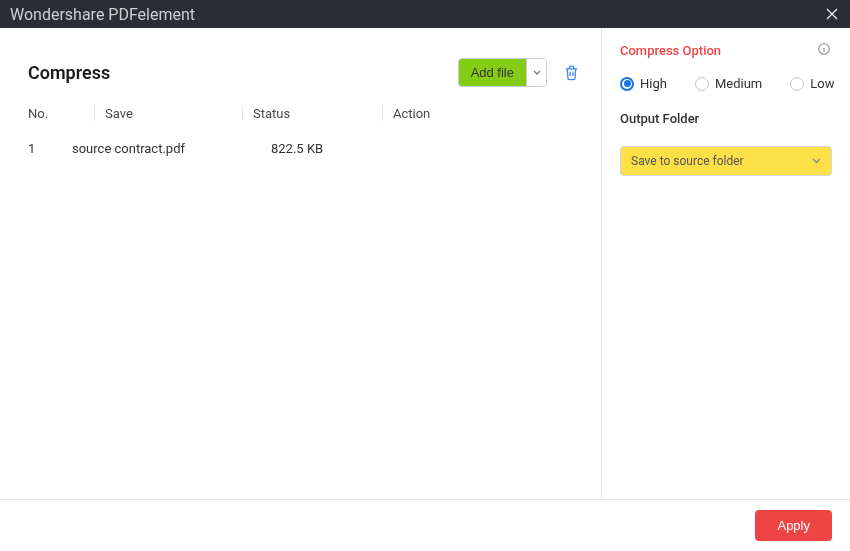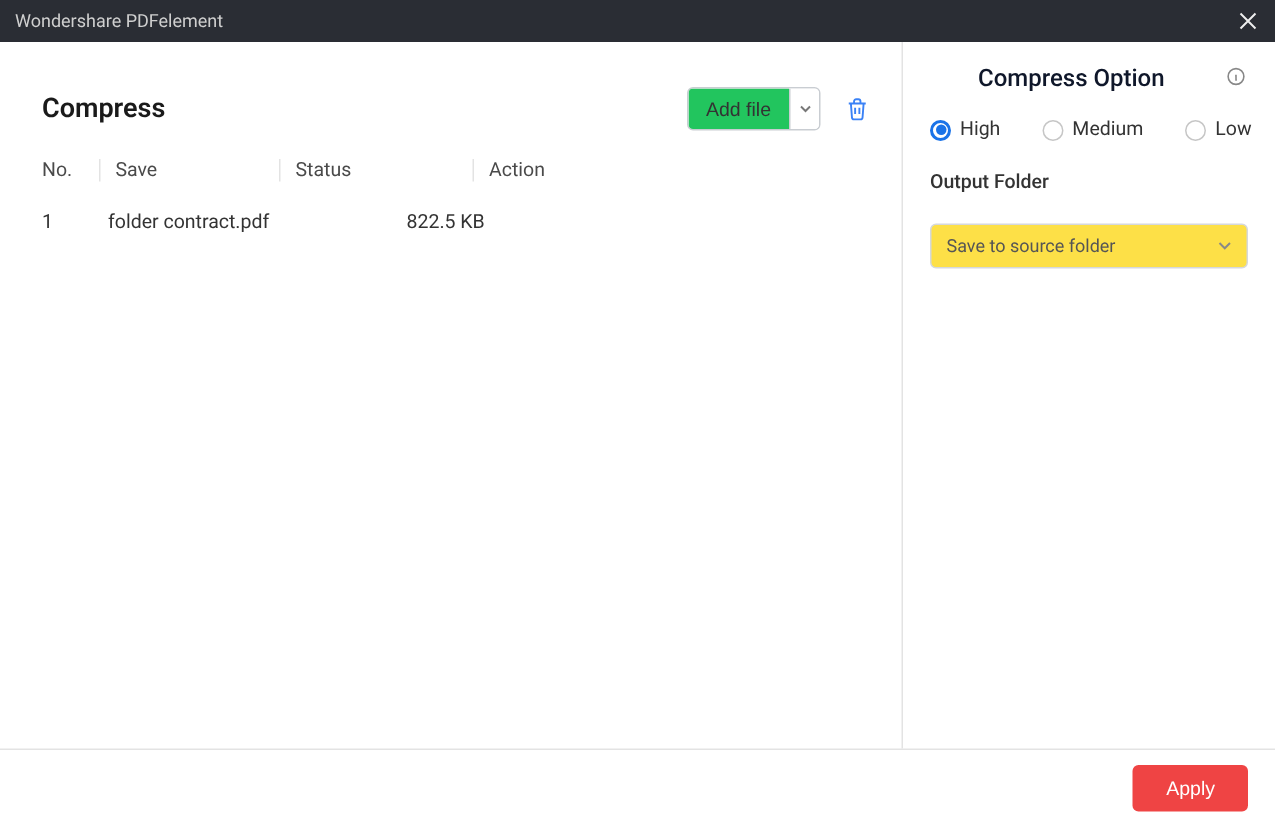--- a/index.html
+++ b/index.html
@@ -1,47 +1,47 @@
 <!DOCTYPE html>
 <html><head>
   <meta charset="utf-8">
   <style>
     * { box-sizing: border-box; margin: 0; padding: 0; }
     body { font-family: -apple-system, BlinkMacSystemFont, "Segoe UI", Roboto, Arial, sans-serif; font-size: 13px; color: #333; background: #fff; width: 850px; height: 551px; overflow: hidden; }
     
     .titlebar { height: 28px; background: #2a2d34; color: #e8e8e8; display: flex; align-items: center; padding: 0 10px; justify-content: space-between; }
-    .titlebar-title { font-size: 12px; color: #cfcfcf; }
+    .titlebar-title { font-size: 16px; color: #cfcfcf; }
     .titlebar-close { width: 16px; height: 16px; display: flex; align-items: center; justify-content: center; cursor: pointer; }
     .titlebar-close svg { stroke: #eee; }
     
     .body-wrap { display: flex; height: calc(100% - 28px - 52px); }
     
     .main { flex: 1; border-right: 1px solid #e3e3e3; display: flex; flex-direction: column; }
     .main-header { display: flex; align-items: center; justify-content: space-between; padding: 12px 20px 10px 28px; margin-top: 18px; }
     .page-title { font-size: 18px; font-weight: 600; color: #1a1a1a; }
     .header-actions { display: flex; align-items: center; gap: 14px; }
     .add-file-group { display: flex; border: 1px solid #c9cdd2; border-radius: 4px; overflow: hidden; }
-    .add-file-btn { background: #22c55e; border: none; padding: 6px 12px; font-size: 13px; cursor: pointer; color: #333; }
+    .add-file-btn { background: #84cc16; border: none; padding: 6px 12px; font-size: 13px; cursor: pointer; color: #333; }
     .add-file-dd { width: 20px; background: #fff; border: none; border-left: 1px solid #c9cdd2; cursor: pointer; display: flex; align-items: center; justify-content: center; }
     .trash-btn { width: 20px; height: 20px; background: none; border: none; cursor: pointer; display: flex; align-items: center; justify-content: center; }
     
     .file-table { width: 100%; }
     .th-row, .td-row { display: flex; align-items: center; padding: 0 28px; font-size: 13px; }
-    .th-row { height: 32px; color: #4a4a4a; }
+    .th-row { height: 32px; color: #4a4a4a; gap: 28px; }
     .td-row { height: 38px; color: #333; }
     .col-no { width: 38px; }
     .col-name { width: 205px; padding-left: 6px; }
     .col-size { width: 120px; }
     .col-status { width: 112px; }
-    .col-action { flex: 1; margin-left: 17px; }
+    .col-action { flex: 1; }
     .th-row .col-name, .th-row .col-size, .th-row .col-status, .th-row .col-action { border-left: 1px solid #e3e3e3; padding-left: 10px; }
     
     .side { width: 248px; padding: 14px 18px; }
     .side-header { display: flex; align-items: center; justify-content: space-between; margin-bottom: 18px; }
-    .side-title { font-size: 16px; font-weight: 500; color: #0f172a; margin-left: 32px; }
+    .side-title { font-size: 13px; font-weight: 500; color: #ef4444; }
     .info-btn { width: 16px; height: 16px; background: none; border: none; cursor: pointer; }
     
     .radio-row { display: flex; align-items: center; gap: 28px; margin-bottom: 20px; }
     .radio { display: flex; align-items: center; gap: 6px; cursor: pointer; font-size: 13px; color: #333; }
     .radio-dot { width: 14px; height: 14px; border-radius: 50%; border: 1.5px solid #c6c6c6; display: inline-flex; align-items: center; justify-content: center; }
     .radio-dot.selected { border-color: #1a73e8; border-width: 2px; }
     .radio-dot.selected::after { content: ''; width: 7px; height: 7px; border-radius: 50%; background: #1a73e8; }
     
     .folder-label { font-size: 13px; font-weight: 500; margin-bottom: 20px; color: #333; }
     .folder-select { width: 100%; height: 30px; border: 1px solid #d5d8dc; border-radius: 4px; background: #fde047; padding: 0 10px; display: flex; align-items: center; justify-content: space-between; cursor: pointer; font-size: 12px; color: #555; }
@@ -84,21 +84,21 @@
 
     <div class="file-table">
       <div class="th-row">
         <div class="col-no">No.</div>
         <div class="col-size">Save</div>
         <div class="col-status">Status</div>
         <div class="col-action">Action</div>
       </div>
       <div class="td-row">
         <div class="col-no">1</div>
-        <div class="col-name">folder contract.pdf</div>
+        <div class="col-name">source contract.pdf</div>
         <div class="col-size">822.5 KB</div>
         <div class="col-status"></div>
         <div class="col-action"></div>
       </div>
     </div>
   </div>
 
   <div class="side">
     <div class="side-header">
       <span class="side-title">Compress Option</span>

